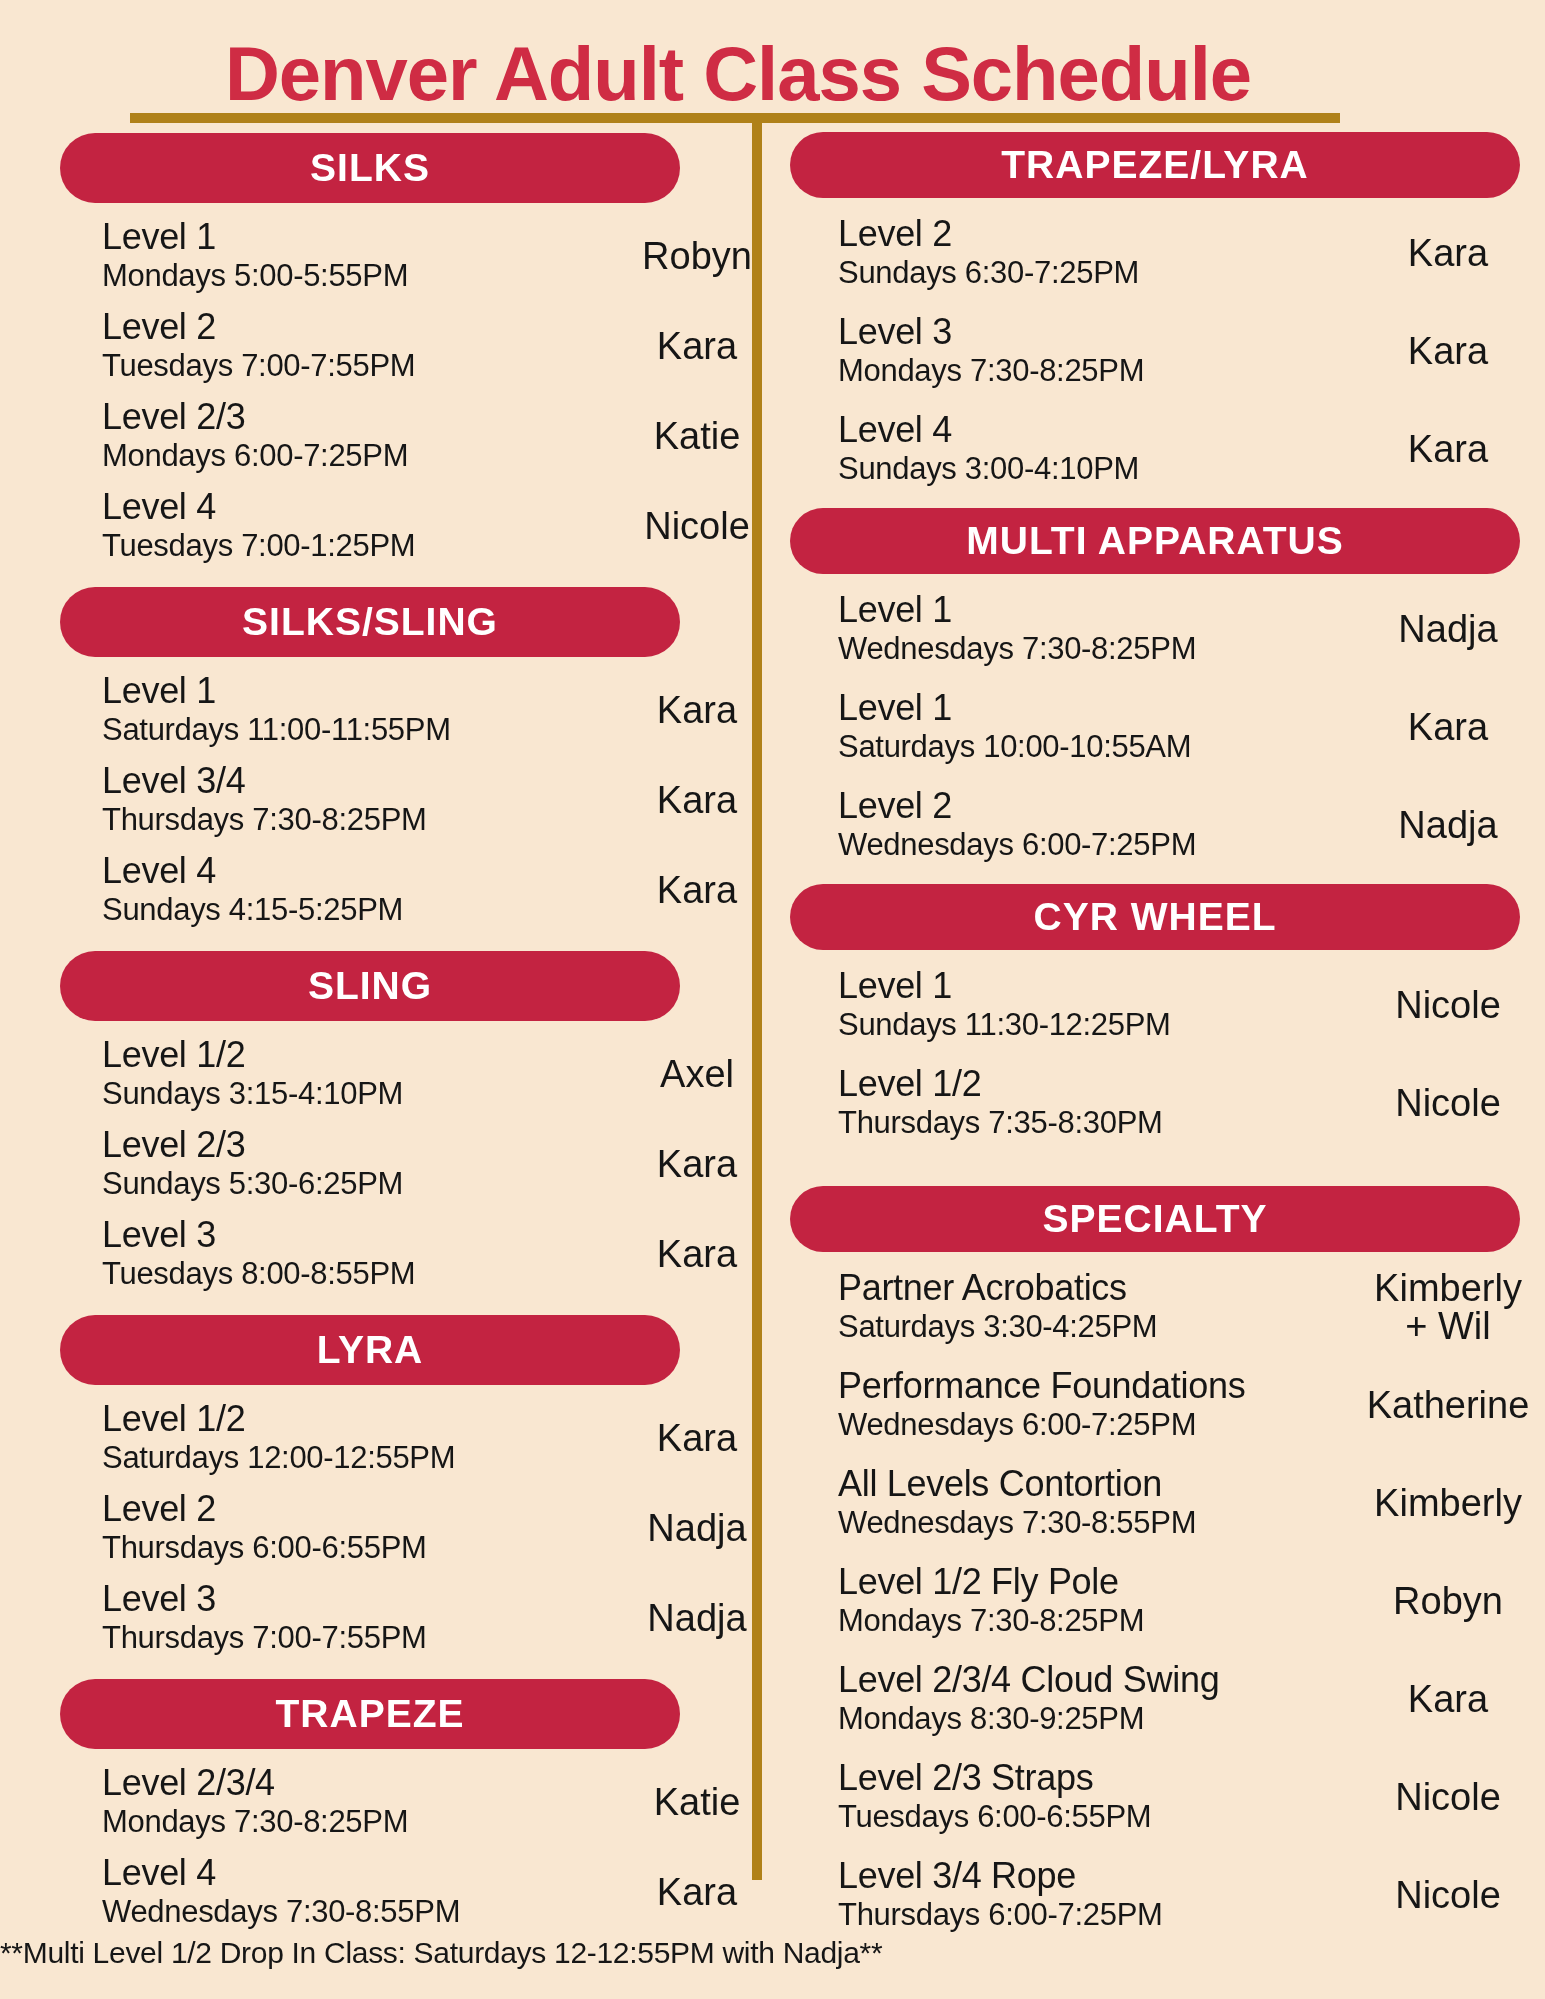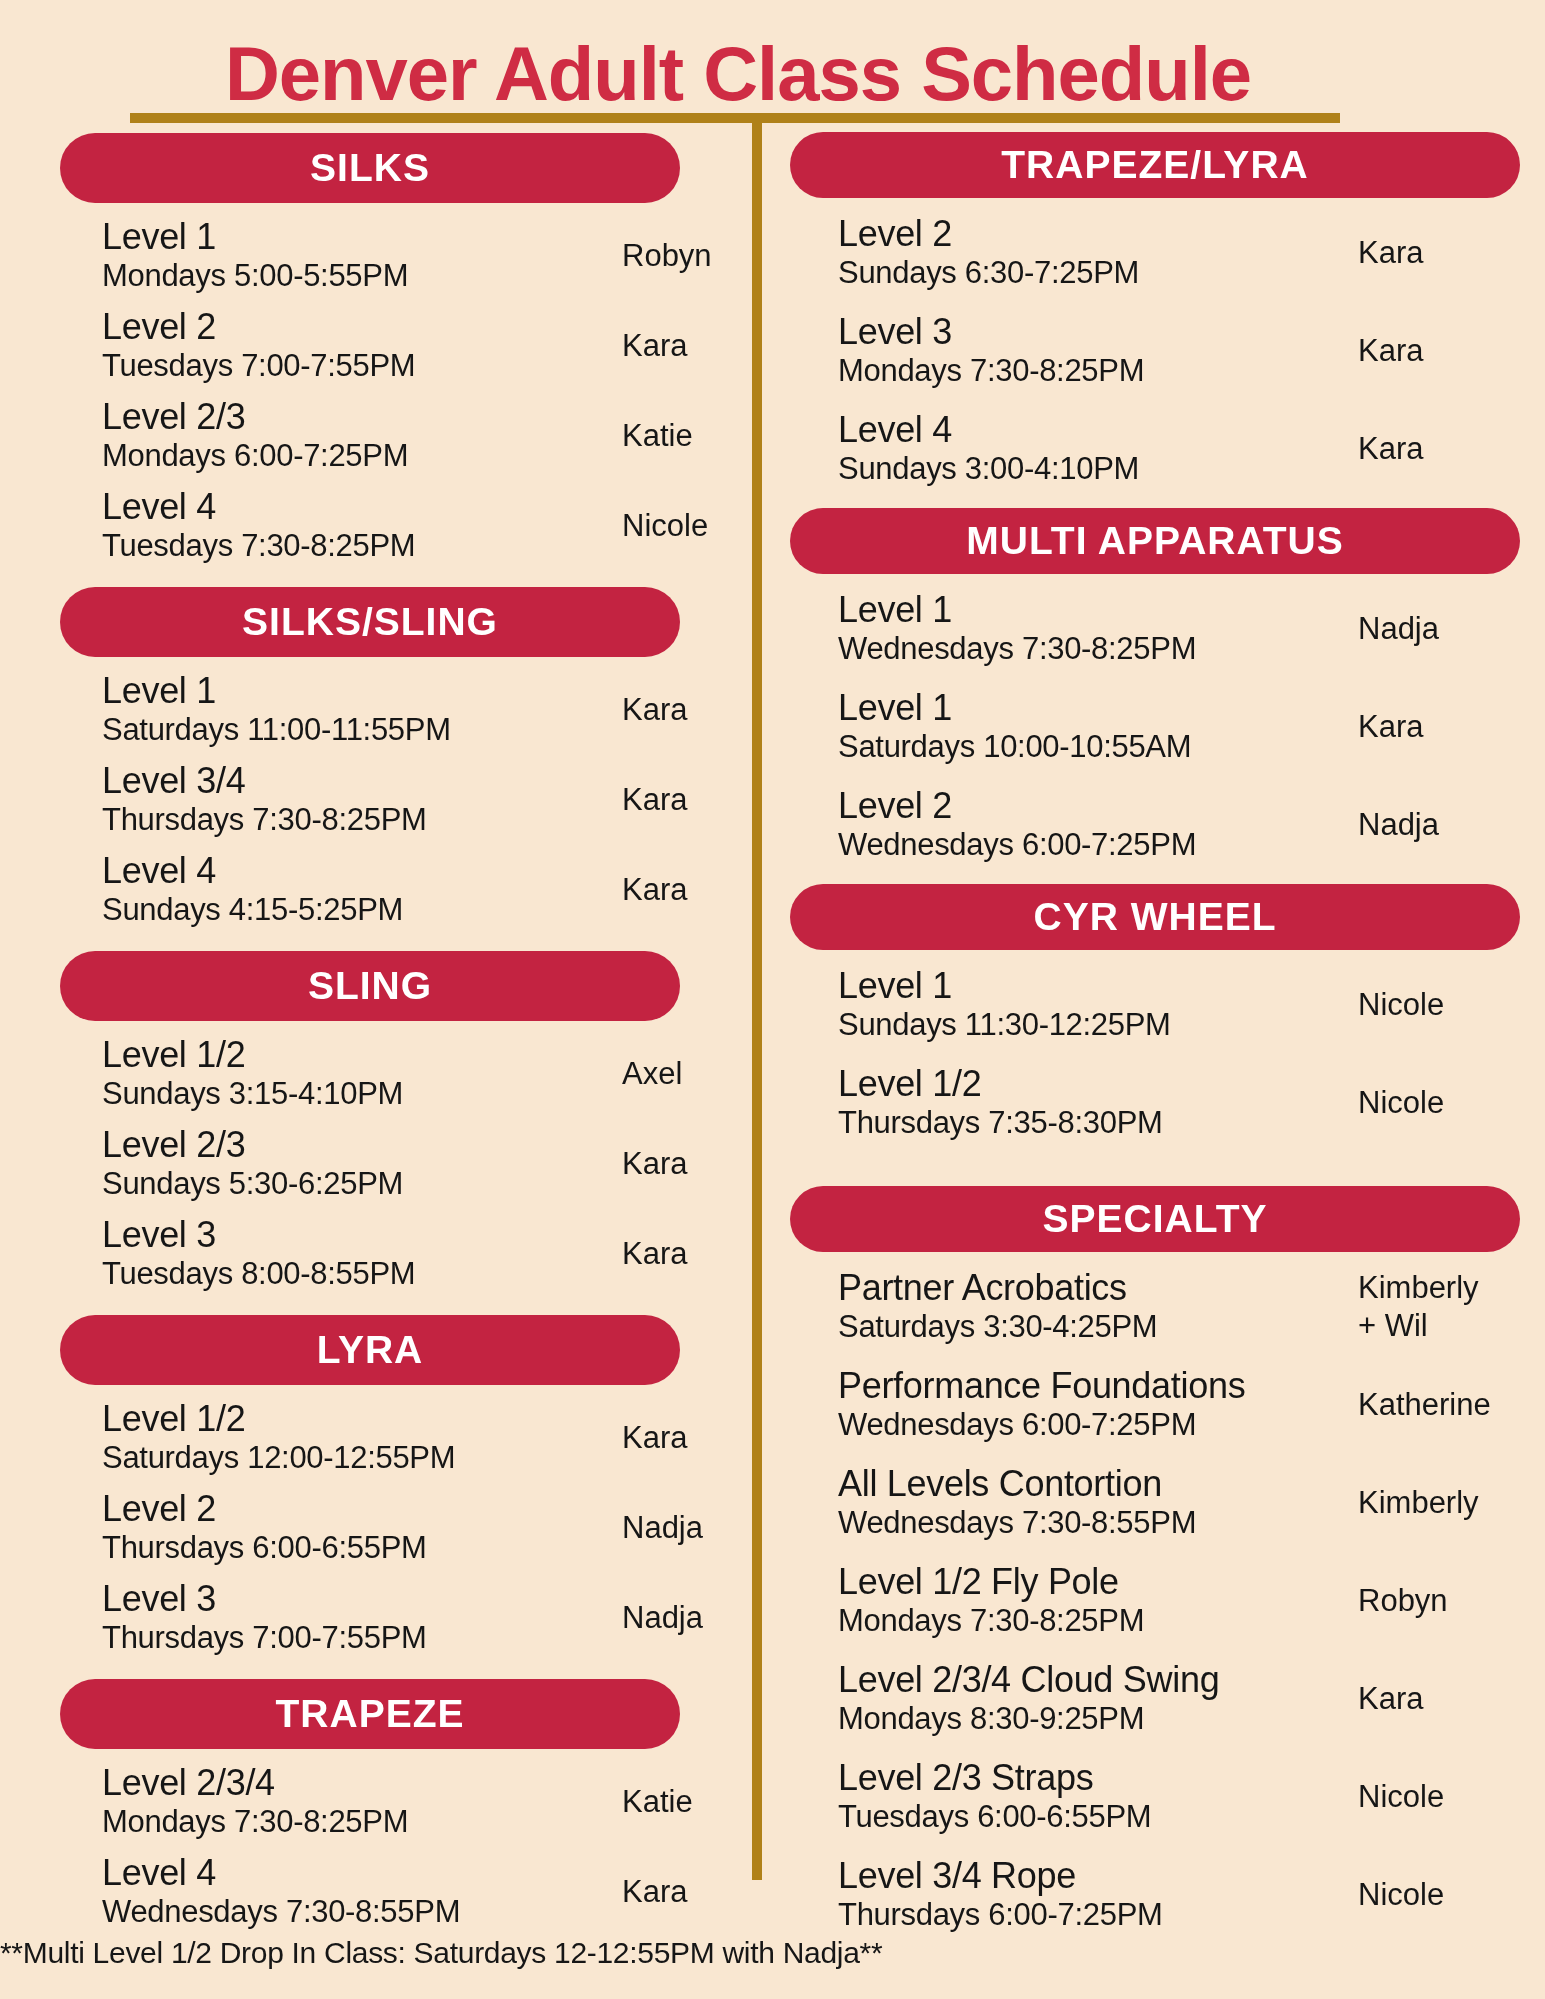--- a/index.html
+++ b/index.html
@@ -61,22 +61,22 @@
   .class-level {
     font-size: 36px; line-height: 40px; font-weight: normal;
     letter-spacing: -0.3px;
   }
   .class-schedule {
     font-size: 31px; line-height: 38px;
     letter-spacing: -0.3px;
   }
   .class-instructor {
     flex: 0 0 auto;
-    width: 150px; text-align: left;
-    font-size: 31px; line-height: 38px;
+    width: 150px; text-align: center;
+    font-size: 38px; line-height: 38px;
     white-space: pre-line;
   }
   .col-right .class-instructor { width: 180px; margin-right: 30px; }
 
   .footnote {
     position: absolute; top: 1936px; left: 0; width: 100%;
     font-size: 30px; letter-spacing: -0.3px;
   }
 </style>
 </head>
@@ -107,21 +107,21 @@
         <div class="class-row">
           <div class="class-info">
             <div class="class-level">Level 2/3</div>
             <div class="class-schedule">Mondays 6:00-7:25PM</div>
           </div>
           <div class="class-instructor">Katie</div>
         </div>
         <div class="class-row">
           <div class="class-info">
             <div class="class-level">Level 4</div>
-            <div class="class-schedule">Tuesdays 7:30-8:25PM</div>
+            <div class="class-schedule">Tuesdays 7:00-1:25PM</div>
           </div>
           <div class="class-instructor">Nicole</div>
         </div>
       </div>
     </section>
     <section class="schedule-section">
       <div class="banner">SILKS/SLING</div>
       <div class="rows">
         <div class="class-row">
           <div class="class-info">

